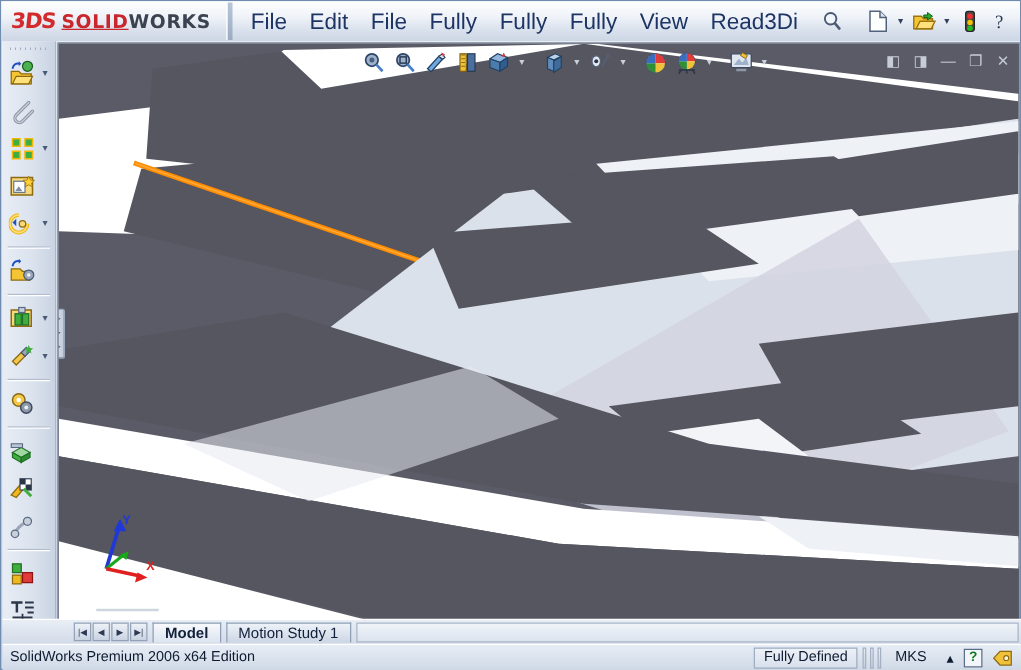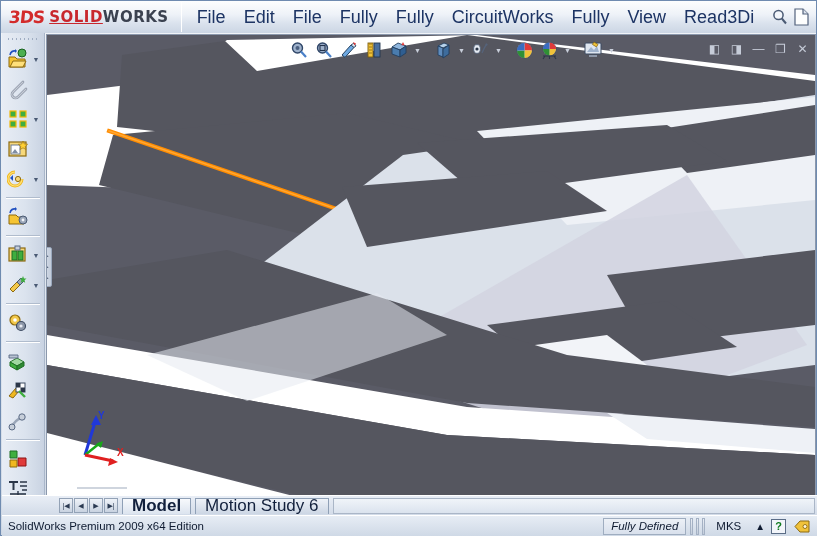--- a/index.html
+++ b/index.html
@@ -147,21 +147,21 @@
   .navbtn{
     width:14px;height:15px;
     background:linear-gradient(180deg,#eef2f8,#c9d3e1);
     border:1px solid #93a2b6;
     display:flex;align-items:center;justify-content:center;
     font-size:7px;color:#2b3a52;box-sizing:border-box;
   }
   .tab{
     height:16px;margin-left:4px;padding:0 9px;
     display:flex;align-items:center;
-    font-size:17px;color:#12203c;
+    font-size:12px;color:#12203c;
     background:linear-gradient(180deg,#eef2f8,#ccd6e4);
     border:1px solid #8fa0b6;border-bottom:none;
     box-sizing:border-box;
   }
   .tab.active{font-weight:bold;background:linear-gradient(180deg,#f7f9fc,#dce4ef);}
   .tabs-fill{
     flex:1;height:16px;margin-left:4px;margin-right:2px;
     background:linear-gradient(180deg,#f0f4f9,#dbe3ee);
     border:1px solid #aab6c7;box-sizing:border-box;
   }
@@ -174,21 +174,21 @@
     font-size:11.5px;color:#0f1b31;
     box-sizing:border-box;
     border-top:1px solid #ffffff;
   }
   .sb-text{padding-left:6px;white-space:nowrap;}
   .sb-flex{flex:1;}
   .sb-cell{
     height:17px;padding:0 7px;margin-right:4px;
     display:flex;align-items:center;white-space:nowrap;
     background:linear-gradient(180deg,#edf1f7,#d8e0ec);
-    border:1px solid #9fadc0;box-sizing:border-box;font-style:italic;
+    border:1px solid #9fadc0;box-sizing:border-box;
   }
   .sb-bar{width:3px;height:17px;margin-right:3px;
     background:linear-gradient(180deg,#e9eef5,#c3cddb);border:1px solid #a4b1c4;box-sizing:border-box;}
   .sb-plain{padding:0 8px;white-space:nowrap;}
   .sb-help{
     width:15px;height:15px;margin-right:6px;
     display:flex;align-items:center;justify-content:center;
     background:#f2f5fa;border:1px solid #5a6c86;
     color:#0d7a1e;font-weight:bold;font-size:11px;box-sizing:border-box;
   }
@@ -207,21 +207,20 @@
     </div>
 
     <div class="menu-sep"></div>
 
     <div class="menus">
       <div class="menu-item">File</div>
       <div class="menu-item">Edit</div>
       <div class="menu-item">File</div>
       <div class="menu-item">Fully</div>
       <div class="menu-item">Fully</div>
-      <div class="menu-item">CircuitWorks</div>
       <div class="menu-item">Fully</div>
       <div class="menu-item">View</div>
       <div class="menu-item">Read3Di</div>
     </div>
 
     <div class="search-ico">
       <svg width="18" height="18" viewBox="0 0 18 18">
         <circle cx="7.5" cy="7" r="4.6" fill="#f2f5fa" stroke="#4a5a74" stroke-width="1.5"></circle>
         <line x1="10.8" y1="10.5" x2="15" y2="15.5" stroke="#4a5a74" stroke-width="2"></line>
       </svg>
@@ -631,26 +630,26 @@
   </div>
 
   <div class="tabsbar">
     <div class="tab-nav">
       <div class="navbtn">|◀</div>
       <div class="navbtn">◀</div>
       <div class="navbtn">▶</div>
       <div class="navbtn">▶|</div>
     </div>
     <div class="tab active">Model</div>
-    <div class="tab">Motion Study 6</div>
+    <div class="tab">Motion Study 1</div>
     <div class="tabs-fill"></div>
   </div>
 
   <div class="statusbar">
-    <div class="sb-text">SolidWorks Premium 2009 x64 Edition</div>
+    <div class="sb-text">SolidWorks Premium 2006 x64 Edition</div>
     <div class="sb-flex"></div>
     <div class="sb-cell">Fully Defined</div>
     <div class="sb-bar"></div>
     <div class="sb-bar"></div>
     <div class="sb-bar"></div>
     <div class="sb-plain">MKS</div>
     <div class="sb-plain">▴</div>
     <div class="sb-help">?</div>
     <div class="sb-tag">
       <svg width="17" height="15" viewBox="0 0 17 15">

